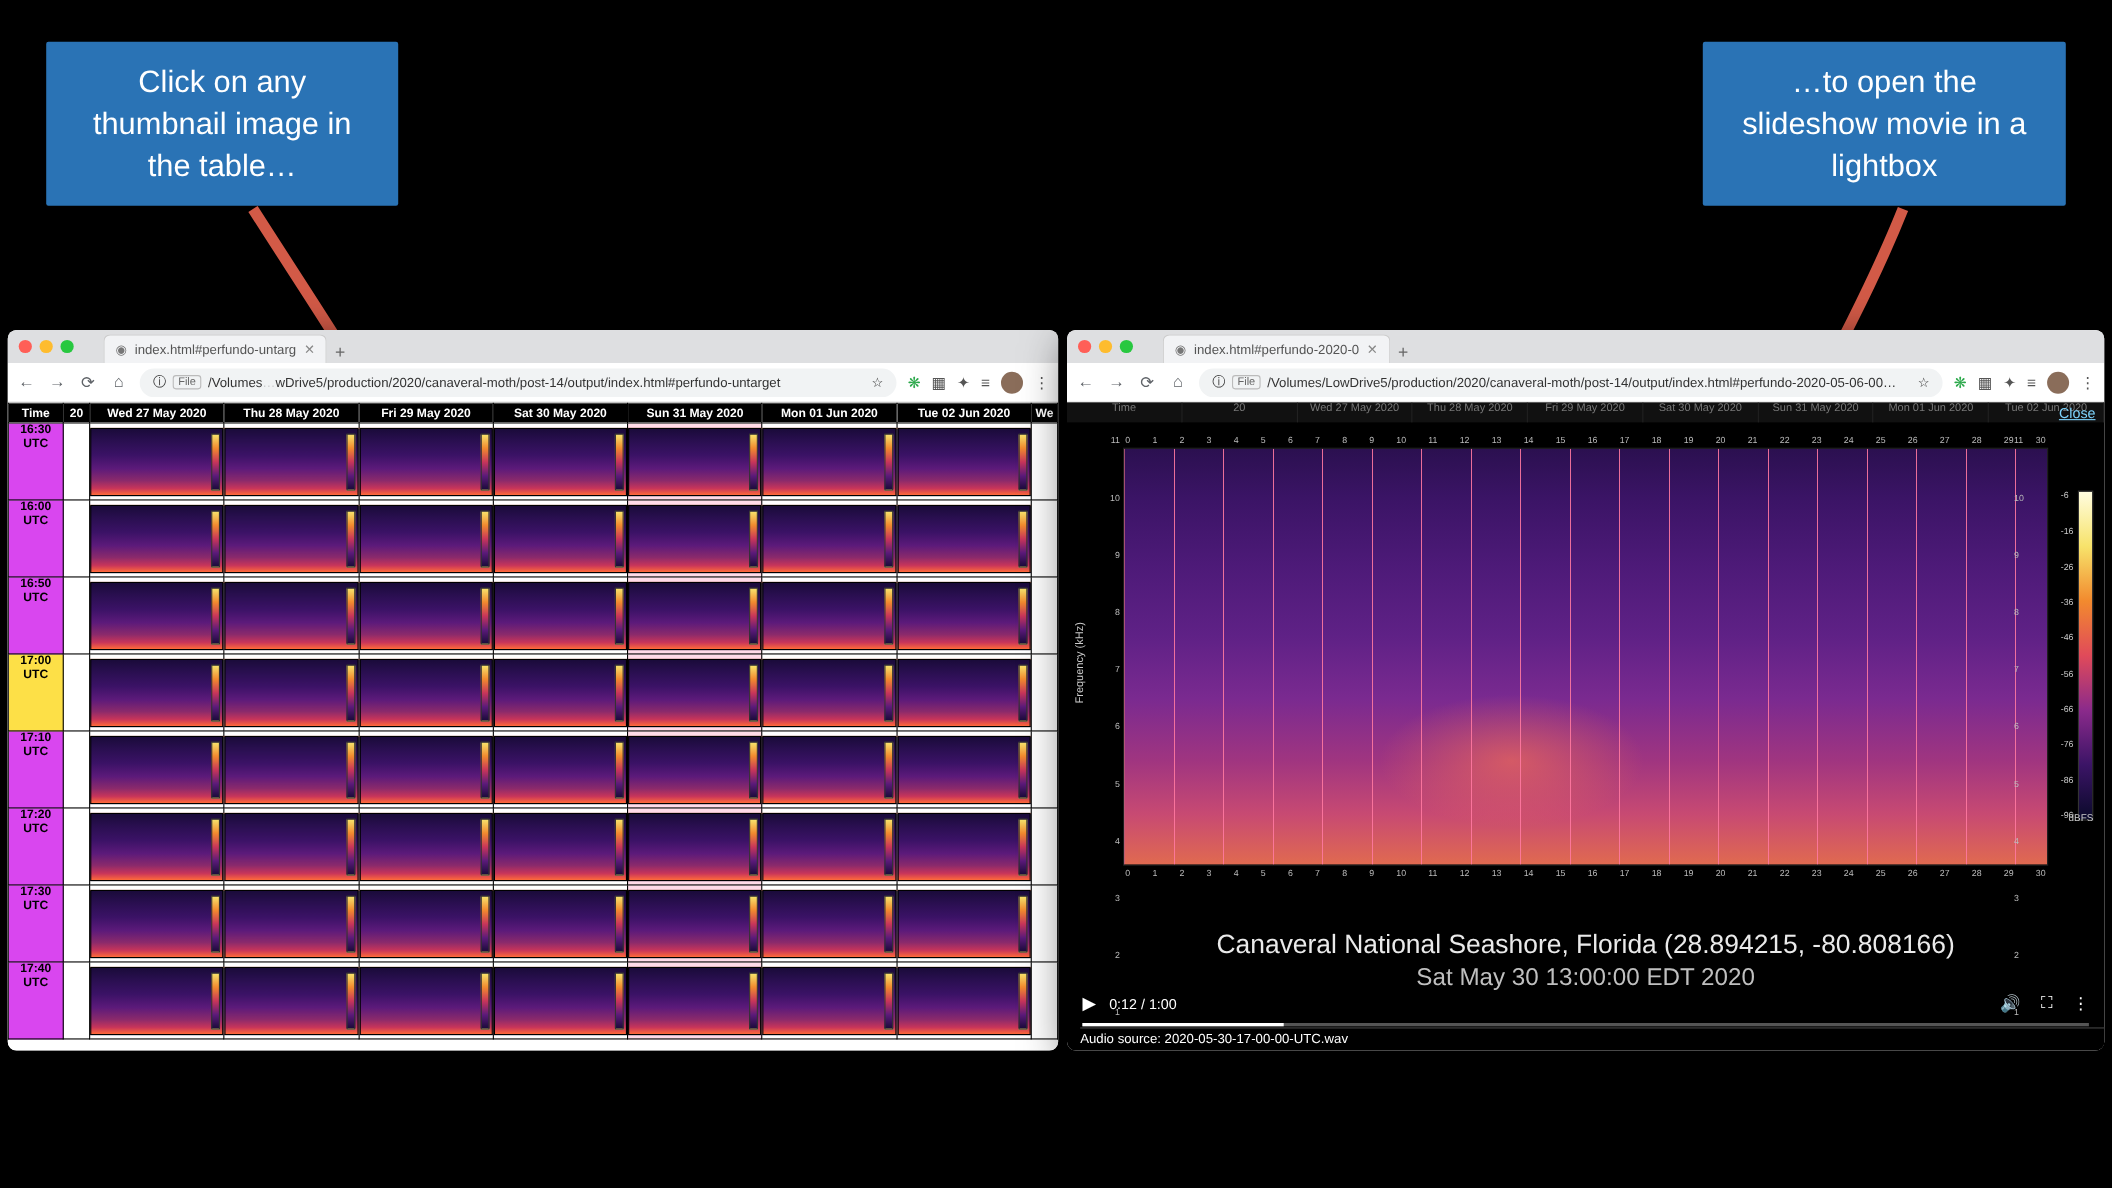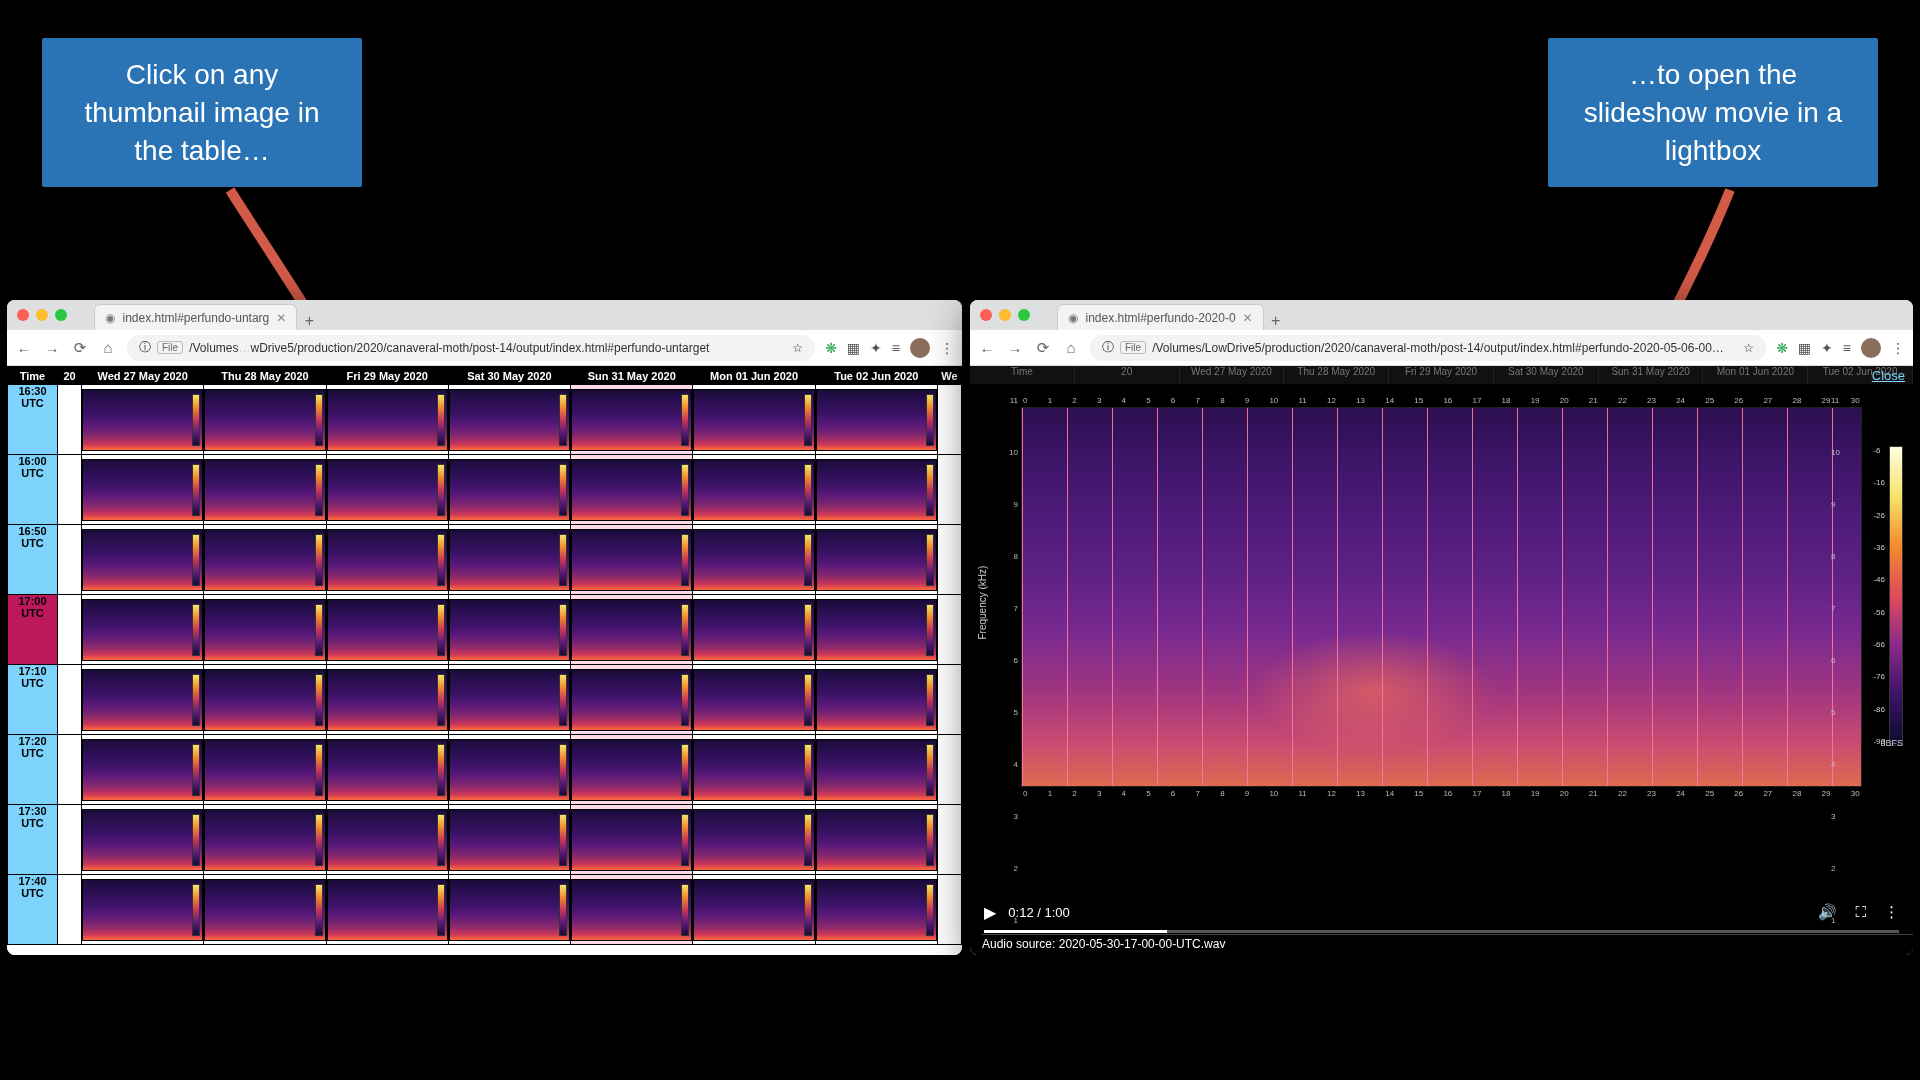--- a/index.html
+++ b/index.html
@@ -134,28 +134,28 @@
   font-size: 11px;
   font-weight: bold;
 }
 .spec-table thead th {
   background: #000; color: #fff; height: 18px;
   font-size: 11px; white-space: nowrap; overflow: hidden;
 }
 .spec-table thead th:first-child { width: 50px; }
 .spec-table thead th:last-child { width: 24px; }
 .time-cell {
-  background: #7dd3fc;
+  background: #d946ef;
   font-size: 11px;
   line-height: 1.1;
   padding: 4px 2px;
   vertical-align: top;
   height: 70px;
 }
-.time-cell.highlight { background: #be185d; }
+.time-cell.highlight { background: #fde047; }
 .thumb-cell { background: #fff; padding: 2px; }
 .thumb-cell.pink { background: #ffdbe8; }
 .thumb {
   width: 100%;
   height: 62px;
   background: linear-gradient(180deg, #1a0b3a 0%, #2b0f52 20%, #3b1266 40%, #5c1a7a 60%, #8b2a6b 78%, #c8355a 90%, #ff6a3a 100%);
   position: relative;
   border: 1px solid #000;
 }
 .thumb::after {
@@ -765,20 +765,24 @@
             <span>-56</span>
             <span>-66</span>
             <span>-76</span>
             <span>-86</span>
             <span>-96</span>
           </div>
         <div class="dbfs-label">dBFS</div>
 
         <div class="created-by">Created by SoX</div>
 
+        <div class="caption-overlay">
+          <div>Canaveral National Seashore, Florida (28.894215, -80.808166)</div>
+          <div class="line2">Sat May 30 13:00:00 EDT 2020</div>
+        </div>
 
         <div class="progress-line">
             <div class="filled"></div>
           </div>
         <div class="video-controls">
           <span class="vc-play">▶</span>
           <span>0:12 / 1:00</span>
           <div class="vc-right">
             <span>🔊</span>
             <span>⛶</span>

